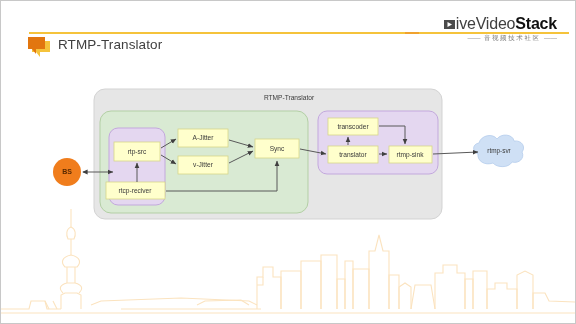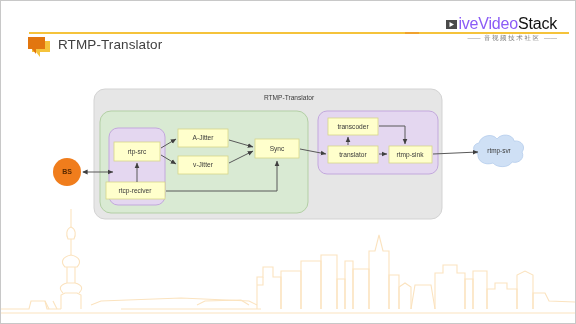--- a/index.html
+++ b/index.html
@@ -84,22 +84,22 @@
     color: #8a8a8a;
     letter-spacing: -.2px;
   }
   #logo-wordmark .lv-mark {
     display: inline-block;
     width: 11px;
     height: 11px;
     margin-right: 1px;
     vertical-align: -1px;
   }
-  #logo-wordmark .lv-light { color: #8b5cf6; }
-  #logo-wordmark .lv-bold  { color: #111111; font-weight: normal; }
+  #logo-wordmark .lv-light { color: #404040; }
+  #logo-wordmark .lv-bold  { color: #111111; font-weight: bold; }
   #logo-sub {
     margin-top: 1px;
     font-size: 6.5px;
     color: #7a7a7a;
     letter-spacing: 1.6px;
     white-space: nowrap;
   }
   #logo-sub .rule { color: #9a9a9a; letter-spacing: 0; }
 
   

